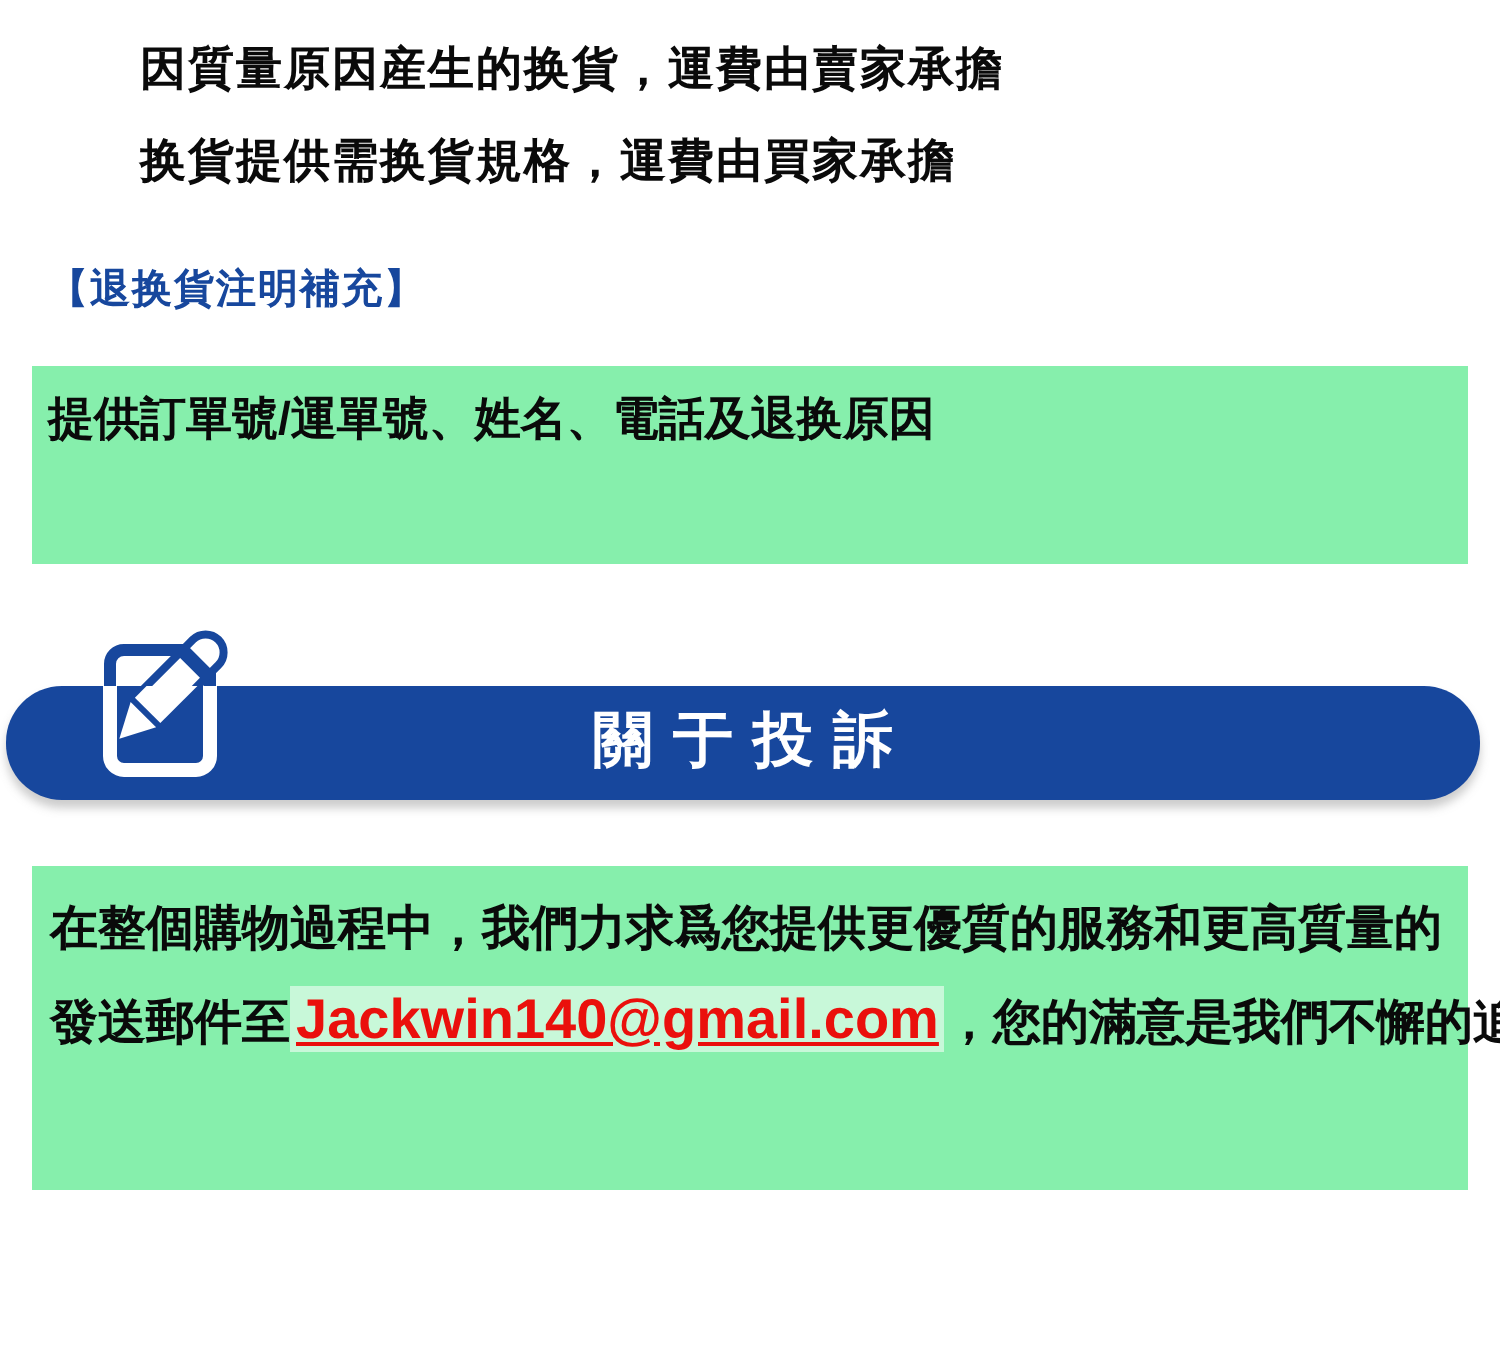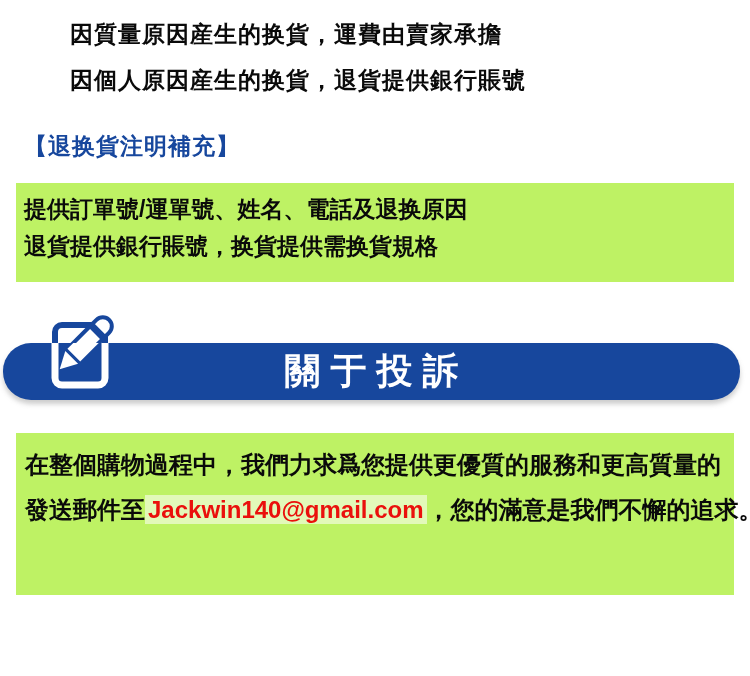--- a/index.html
+++ b/index.html
@@ -7,63 +7,62 @@
     position:relative;width:750px;height:676px;background:#ffffff;overflow:hidden;
     font-family:"Liberation Sans","DejaVu Sans",sans-serif;color:#111;
   }
   .note{
     position:absolute;left:70px;font-size:23px;font-weight:700;color:#0a0a0a;
     letter-spacing:1px;white-space:nowrap;
   }
   .note1{top:19px;}
   .note2{top:65px;}
   .section-heading{
-    position:absolute;left:24px;top:131px;font-size:23px;font-weight:700;
+    position:absolute;left:24px;top:131px;font-size:20px;font-weight:700;
     color:#17479d;letter-spacing:1px;white-space:nowrap;
   }
   .info-box{
-    position:absolute;left:16px;width:718px;background:#bef264;
+    position:absolute;left:16px;width:718px;background:#86efac;
     box-sizing:border-box;
   }
   .box1{top:183px;height:99px;padding:8px 8px 0 8px;}
   .box1 .line{font-size:23px;font-weight:600;line-height:37px;color:#0a0a0a;white-space:nowrap;}
   .banner{
     position:absolute;left:3px;top:343px;width:737px;height:57px;
     background:#17479d;border-radius:28px;
     box-shadow:0 4px 5px rgba(110,110,110,.35);
   }
   .banner-title{
     position:absolute;left:0;right:0;top:0;height:57px;line-height:56px;
-    text-align:center;color:#ffffff;font-size:36px;font-weight:700;
+    text-align:center;color:#ffffff;font-size:30px;font-weight:700;
     letter-spacing:10px;text-indent:10px;white-space:nowrap;
   }
   .cicon{position:absolute;left:50px;top:309px;width:68px;height:84px;}
   .cicon svg{position:absolute;left:0;top:0;width:68px;height:84px;overflow:visible;}
   .ic-top{clip-path:inset(0 0 50px 0);}   
   .ic-bot{clip-path:inset(34px 0 0 0);}   
   .box2{top:433px;height:162px;padding:9px 8px 0 9px;}
   .box2 .line{font-size:24px;font-weight:600;line-height:45px;color:#0a0a0a;white-space:nowrap;}
   .email{
-    color:#ea100c;font-weight:700;font-size:24px;
-    background:rgba(255,255,255,.55);padding:1px 3px;
+    color:#ea100c;font-weight:700;font-size:28px;
+    background:rgba(255,255,255,.55);padding:1px 3px;text-decoration:underline;
   }
 </style>
 </head>
 <body>
 
 <div class="page">
 
   <div class="note note1">因質量原因産生的换貨，運費由賣家承擔</div>
-  <div class="note note2">因個人原因産生的换貨，退貨提供銀行賬號</div>
+  <div class="note note2">换貨提供需换貨規格，運費由買家承擔</div>
 
   <div class="section-heading">【退换貨注明補充】</div>
 
   <div class="info-box box1">
     <div class="line">提供訂單號/運單號、姓名、電話及退换原因</div>
-    <div class="line">退貨提供銀行賬號，换貨提供需换貨規格</div>
   </div>
 
   <div class="banner">
     <div class="banner-title">關于投訴</div>
   </div>
 
   <div class="cicon">
 
     <svg class="ic-top" viewBox="0 0 68 84">
       <rect x="5" y="16" width="50" height="60" rx="7" fill="#ffffff" stroke="#17479d" stroke-width="6"></rect>

